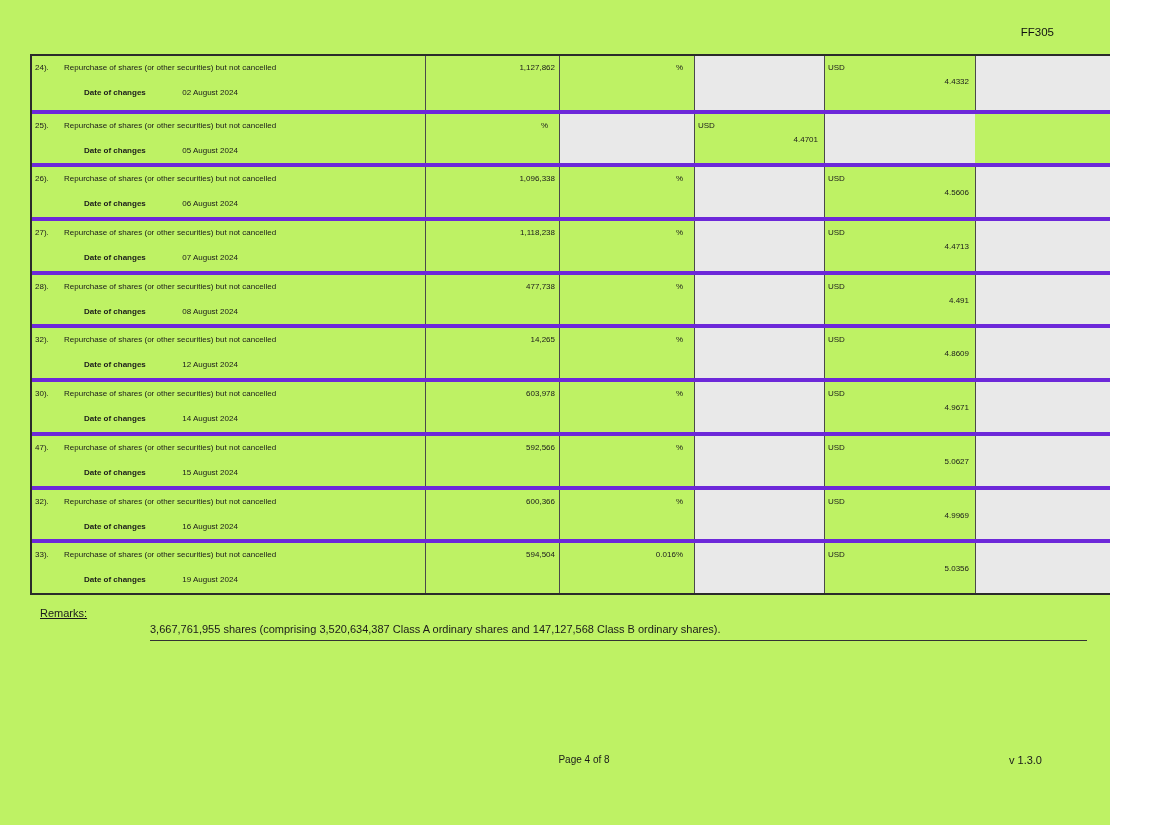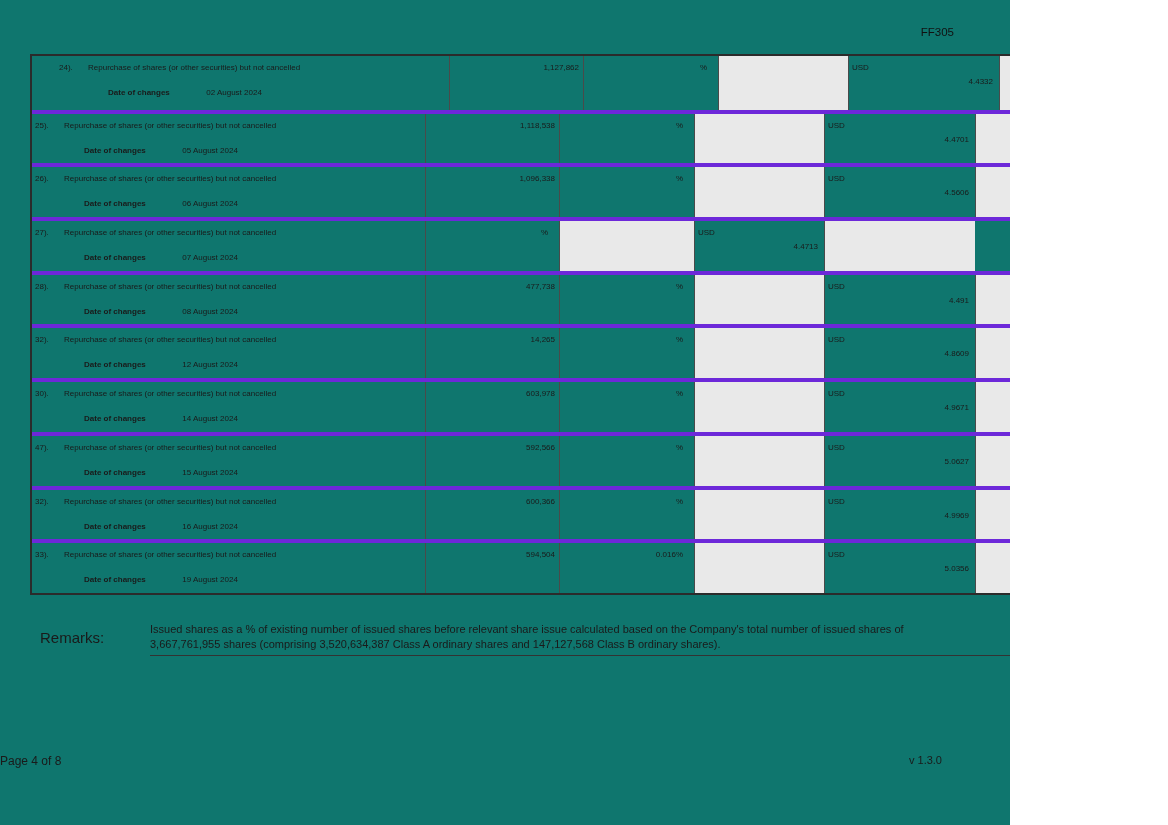--- a/index.html
+++ b/index.html
@@ -1,19 +1,19 @@
 <!DOCTYPE html>
 <html><head>
 <meta charset="utf-8">
 <style>
   html,body{margin:0;padding:0;background:#fff;}
   #page{
     position:relative;
-    width:1010px;height:825px;
-    background:#0f766e;
+    width:1110px;height:825px;
+    background:#bef264;
     font-family:"Liberation Sans", sans-serif;
     color:#1a1a1a;
     overflow:hidden;
   }
   
   #form-code{
     position:absolute;top:26px;right:56px;
     font-size:11.5px;color:#111;
   }
   
@@ -23,21 +23,21 @@
     border:2px solid #2b2b2b;
     box-sizing:content-box;
   }
   .t-row{
     display:grid;
     grid-template-columns:393px 134px 135px 130px 151px 135px;
     height:53.7px;
     border-top:4px solid #6d28d9;
     box-sizing:border-box;
   }
-  .t-row:first-child{border-top:none;padding-left:24px;}
+  .t-row:first-child{border-top:none;}
   .t-cell{
     border-left:1px solid #4a4a4a;
     position:relative;
     font-size:8px;
     box-sizing:border-box;
     overflow:hidden;
   }
   .t-cell:first-child{border-left:none;}
   .cell-gray{background:#e9e9e9;}
   
@@ -45,34 +45,35 @@
   .row-num{width:29px;flex:0 0 29px;}
   .desc-line2{position:absolute;top:32px;left:32px;margin-left:20px;}
   .date-label{font-weight:bold;display:inline-block;width:96px;}
   .num-cell-text{position:absolute;top:7px;right:4px;}
   .pct-cell-text{position:absolute;top:7px;right:11px;text-align:right;}
   .pct-prefix{}
   .usd-label{position:absolute;top:7px;left:3px;}
   .usd-value{position:absolute;top:21px;right:6px;text-align:right;}
   
   #remarks-label{
-    position:absolute;left:40px;top:629px;
-    font-size:15px;
+    position:absolute;left:40px;top:607px;
+    font-size:11px;
+    text-decoration:underline;
   }
   #remarks-field{
     position:absolute;left:150px;top:622px;
     width:937px;
     border-bottom:1.5px solid #333;
     padding-bottom:3px;
     font-size:11px;line-height:1.38;
   }
   
   #page-number{
     position:absolute;top:754px;left:0;width:1168px;
-    text-align:left;font-size:12px;
+    text-align:center;font-size:10px;
   }
   #version-label{
     position:absolute;top:754px;right:68px;
     font-size:11px;
   }
 </style>
 </head>
 <body>
 
 <div id="page">
@@ -112,23 +113,20 @@
       <div class="desc-line1">
         <span class="row-num">25).</span>
         <span>Repurchase of shares (or other securities) but not cancelled</span>
       </div>
       <div class="desc-line2">
         <span class="date-label">Date of changes</span>
         <span>05 August 2024</span>
       </div>
     </div>
     <div class="t-cell">
-      <div class="num-cell-text">1,118,538</div>
-    </div>
-    <div class="t-cell">
       <div class="pct-cell-text">
         <span class="pct-prefix"></span><span>%</span>
       </div>
     </div>
     <div class="t-cell cell-gray"></div>
     <div class="t-cell">
       <span class="usd-label">USD</span>
       <span class="usd-value">4.4701</span>
     </div>
     <div class="t-cell cell-gray"></div>
@@ -164,20 +162,23 @@
   <div class="t-row">
     <div class="t-cell">
       <div class="desc-line1">
         <span class="row-num">27).</span>
         <span>Repurchase of shares (or other securities) but not cancelled</span>
       </div>
       <div class="desc-line2">
         <span class="date-label">Date of changes</span>
         <span>07 August 2024</span>
       </div>
+    </div>
+    <div class="t-cell">
+      <div class="num-cell-text">1,118,238</div>
     </div>
     <div class="t-cell">
       <div class="pct-cell-text">
         <span class="pct-prefix"></span><span>%</span>
       </div>
     </div>
     <div class="t-cell cell-gray"></div>
     <div class="t-cell">
       <span class="usd-label">USD</span>
       <span class="usd-value">4.4713</span>
@@ -343,20 +344,19 @@
     <div class="t-cell">
       <span class="usd-label">USD</span>
       <span class="usd-value">5.0356</span>
     </div>
     <div class="t-cell cell-gray"></div>
   </div>
 </div>
 
   <div id="remarks-label">Remarks:</div>
   <div id="remarks-field">
-    <div>Issued shares as a % of existing number of issued shares before relevant share issue calculated based on the Company's total number of issued shares of</div>
     <div>3,667,761,955 shares (comprising 3,520,634,387 Class A ordinary shares and 147,127,568 Class B ordinary shares).</div>
   </div>
 
   <div id="page-number">Page 4 of 8</div>
   <div id="version-label">v 1.3.0</div>
 
 </div>
 
 </body></html>

